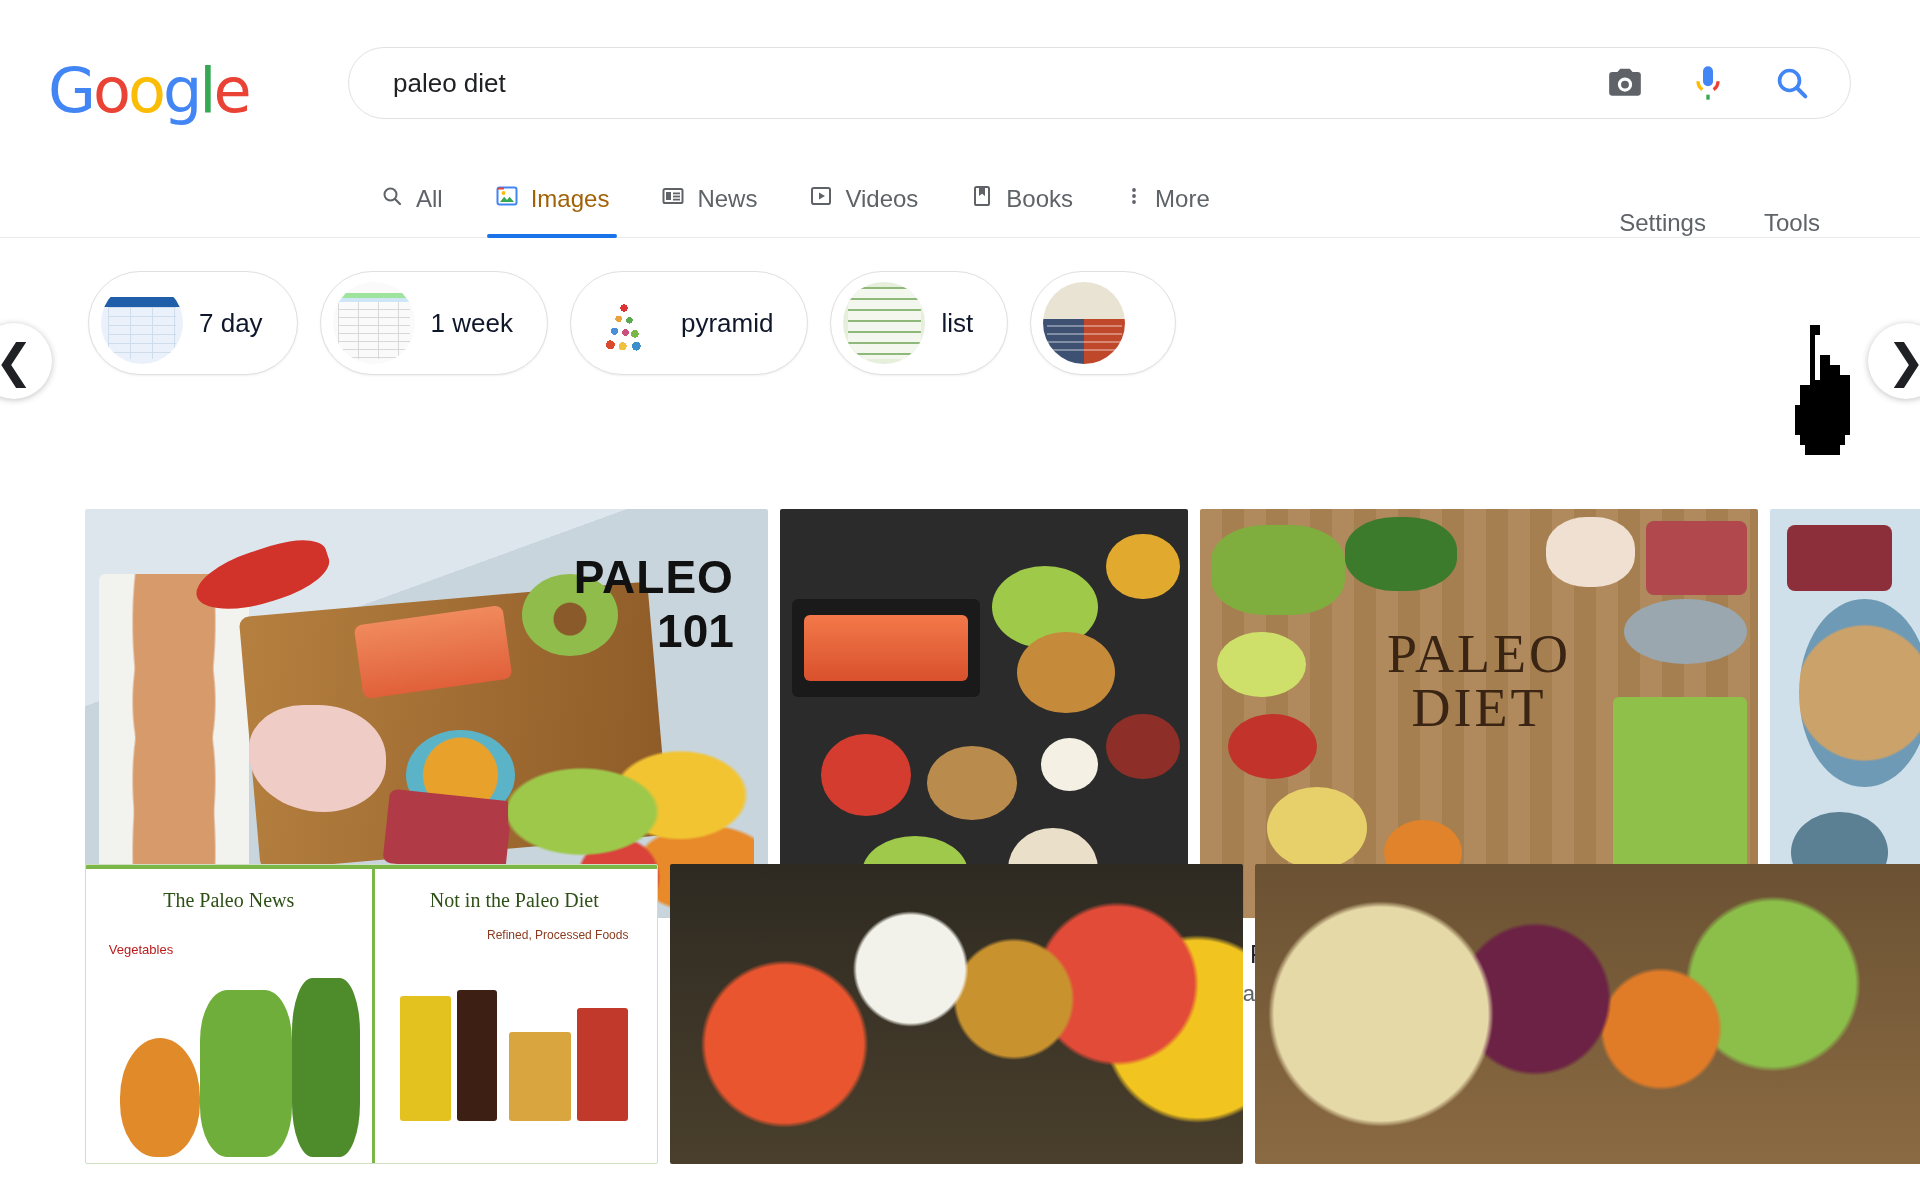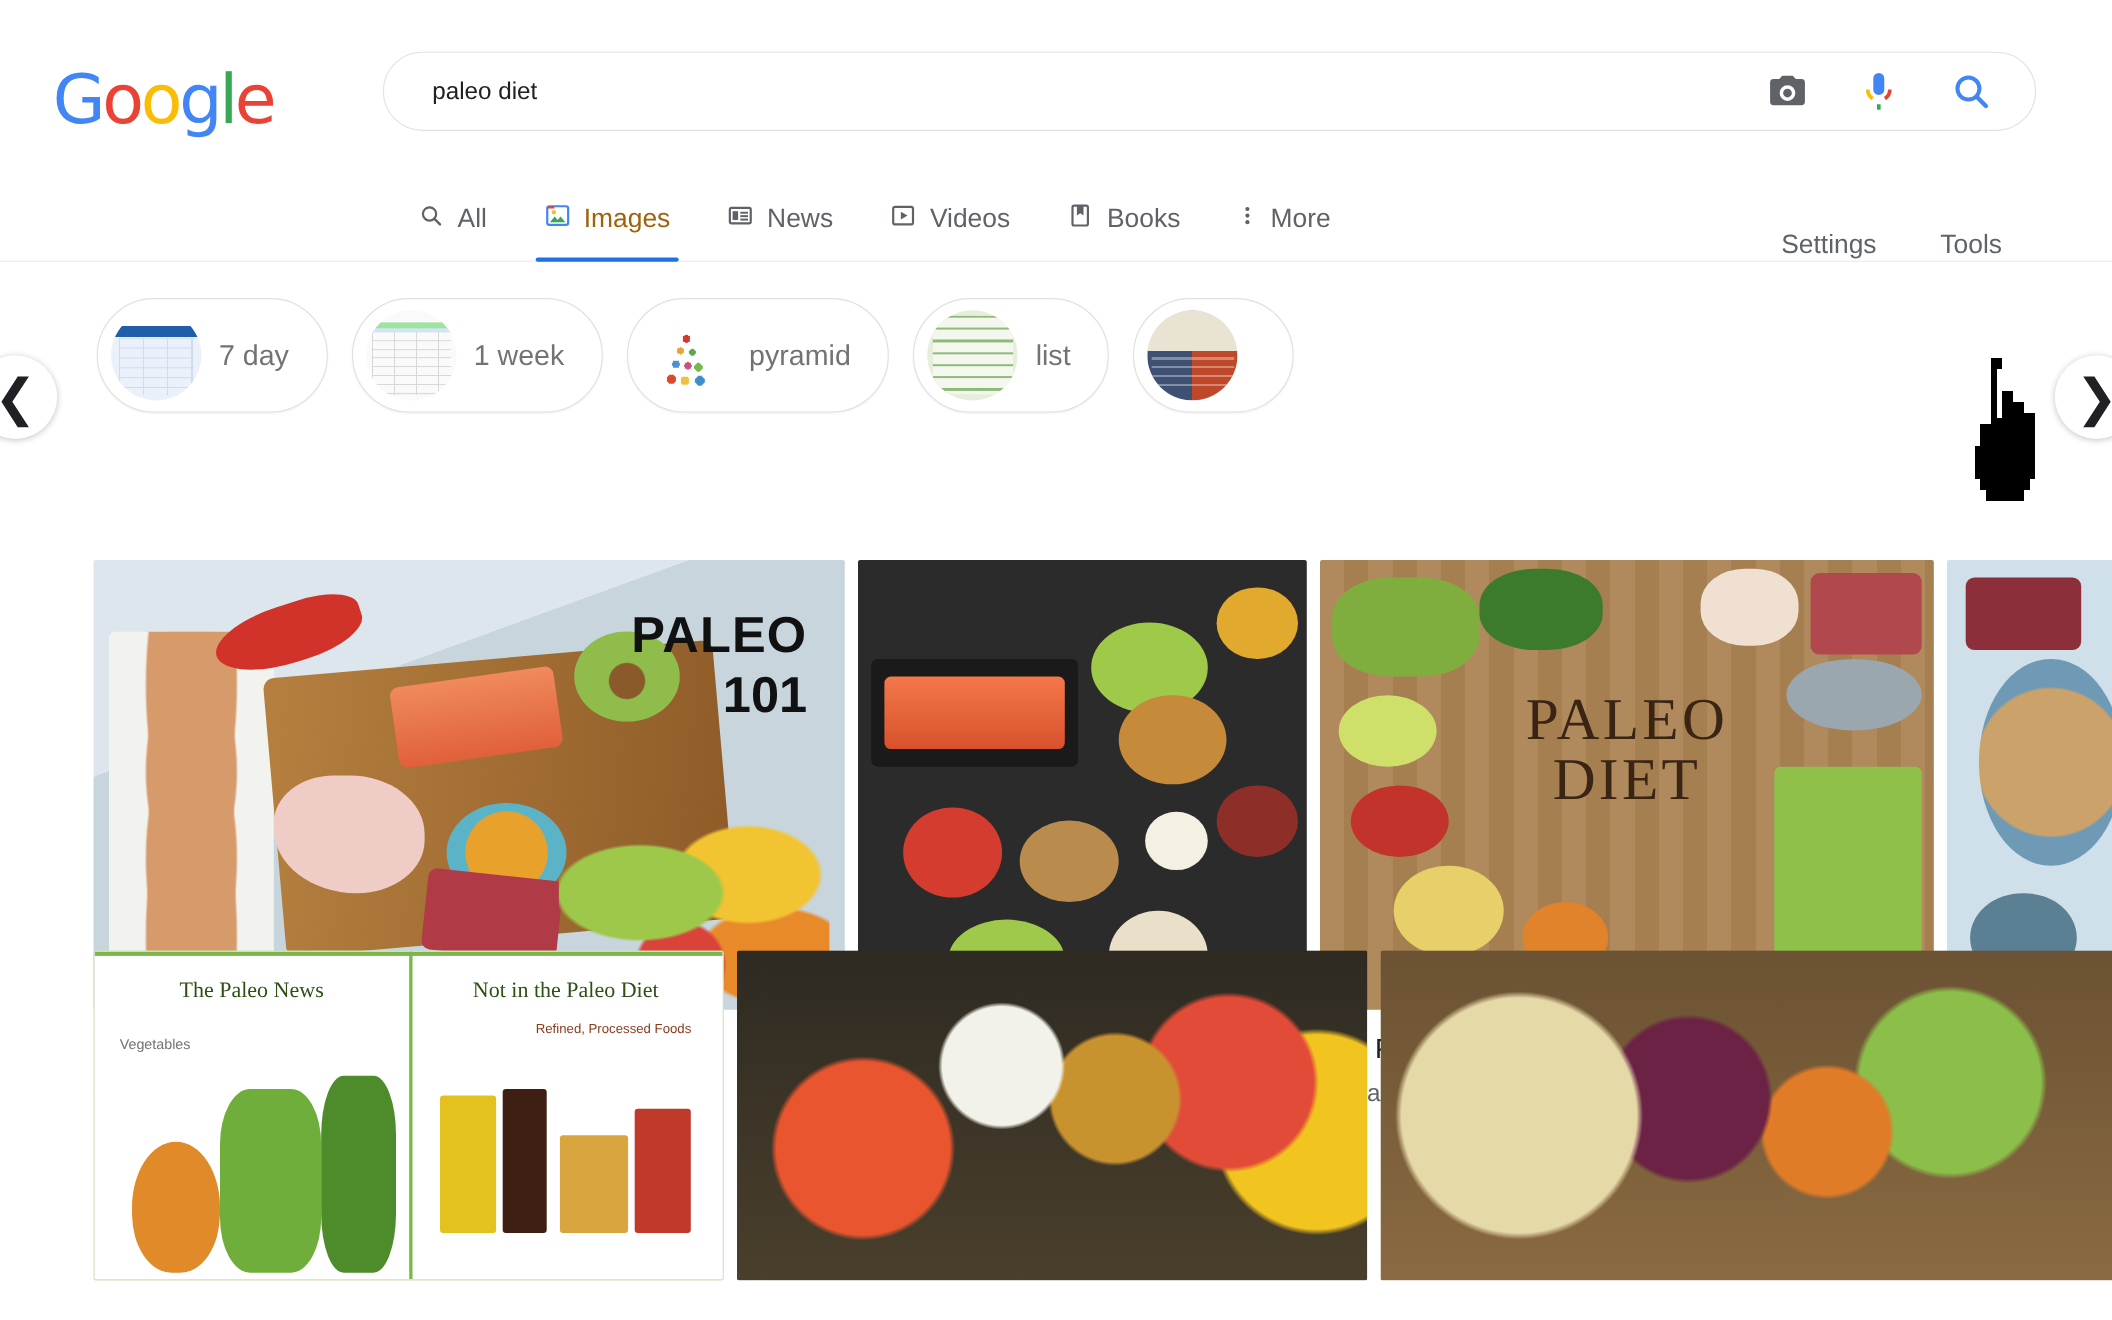--- a/index.html
+++ b/index.html
@@ -27,21 +27,21 @@
 
   .searchbar {
     position: absolute; left: 348px; top: 47px;
     width: 1503px; height: 72px;
     border: 1px solid #dfe1e5; border-radius: 36px;
     background:#fff;
   }
   .search-input-text {
     position:absolute; left: 44px; top: 50%;
     transform: translateY(-50%);
-    font-size: 22px; color:#202124;
+    font-size: 26px; color:#202124;
     white-space: nowrap;
   }
   .sb-icons { position:absolute; right: 38px; top:50%; transform:translateY(-50%);
     display:flex; align-items:center; gap: 44px; }
   .icon-btn { display:flex; align-items:center; justify-content:center; cursor:pointer; }
 
   
   .tabs-wrap {
     position:absolute; top: 160px; left:0; width:1920px; height: 78px;
     border-bottom: 1px solid #ebebeb;
@@ -80,21 +80,21 @@
     height: 104px; padding: 0 34px 0 12px;
     border: 1px solid #e0e0e0; border-radius: 52px;
     background:#fff; cursor:pointer; white-space:nowrap;
     box-shadow: 0 1px 2px rgba(60,64,67,.08);
   }
   .chip-thumb {
     width: 82px; height: 82px; border-radius: 50%;
     overflow:hidden; flex:0 0 auto; position:relative;
     background:#f1f3f4;
   }
-  .chip-label { font-size: 26px; color:#737373; }
+  .chip-label { font-size: 26px; color:#0f172a; }
 
   
   .th-7day { background:
       linear-gradient(#ffffff 0 18%, #1f5fa9 18% 30%, #eaf1fa 30% 100%); }
   .th-7day::after{ content:""; position:absolute; inset:30% 8% 6% 8%;
      background:
        repeating-linear-gradient(#cfdcec 0 1px, transparent 1px 9px),
        repeating-linear-gradient(90deg,#cfdcec 0 1px, transparent 1px 22px);}
   .th-1week { background:#fafafa; }
   .th-1week::after{ content:""; position:absolute; inset:14% 6% 6% 6%;
@@ -469,21 +469,21 @@
   </div>
 
   <div class="grid-row row2">
 
     <div class="result" style="width:573px">
       <div class="result-thumb img-chart" style="height:300px">
         <div class="topline"></div>
         <div class="divider"></div>
         <div class="h1">The Paleo News</div>
         <div class="h2">Not in the Paleo Diet</div>
-        <div style="position:absolute;left:4%;top:26%;font-size:13px;color:#737373">Vegetables</div>
+        <div style="position:absolute;left:4%;top:26%;font-size:13px;color:#b91c1c">Vegetables</div>
         <div style="position:absolute;right:5%;top:21%;font-size:12px;color:#8a3b1e">Refined, Processed Foods</div>
         <div style="position:absolute;left:6%;top:58%;width:14%;height:40%;background:#e08a2a;border-radius:50% 50% 45% 45%"></div>
         <div style="position:absolute;left:20%;top:42%;width:16%;height:56%;background:#6fae3a;border-radius:30%"></div>
         <div style="position:absolute;left:36%;top:38%;width:12%;height:60%;background:#4e8b2a;border-radius:30%"></div>
         <div style="position:absolute;left:55%;top:44%;width:9%;height:42%;background:#e3c11f;border-radius:3px"></div>
         <div style="position:absolute;left:65%;top:42%;width:7%;height:44%;background:#3d1f14;border-radius:3px"></div>
         <div style="position:absolute;left:74%;top:56%;width:11%;height:30%;background:#d9a53f;border-radius:3px"></div>
         <div style="position:absolute;left:86%;top:48%;width:9%;height:38%;background:#c0392b;border-radius:3px"></div>
       </div>
     </div>

